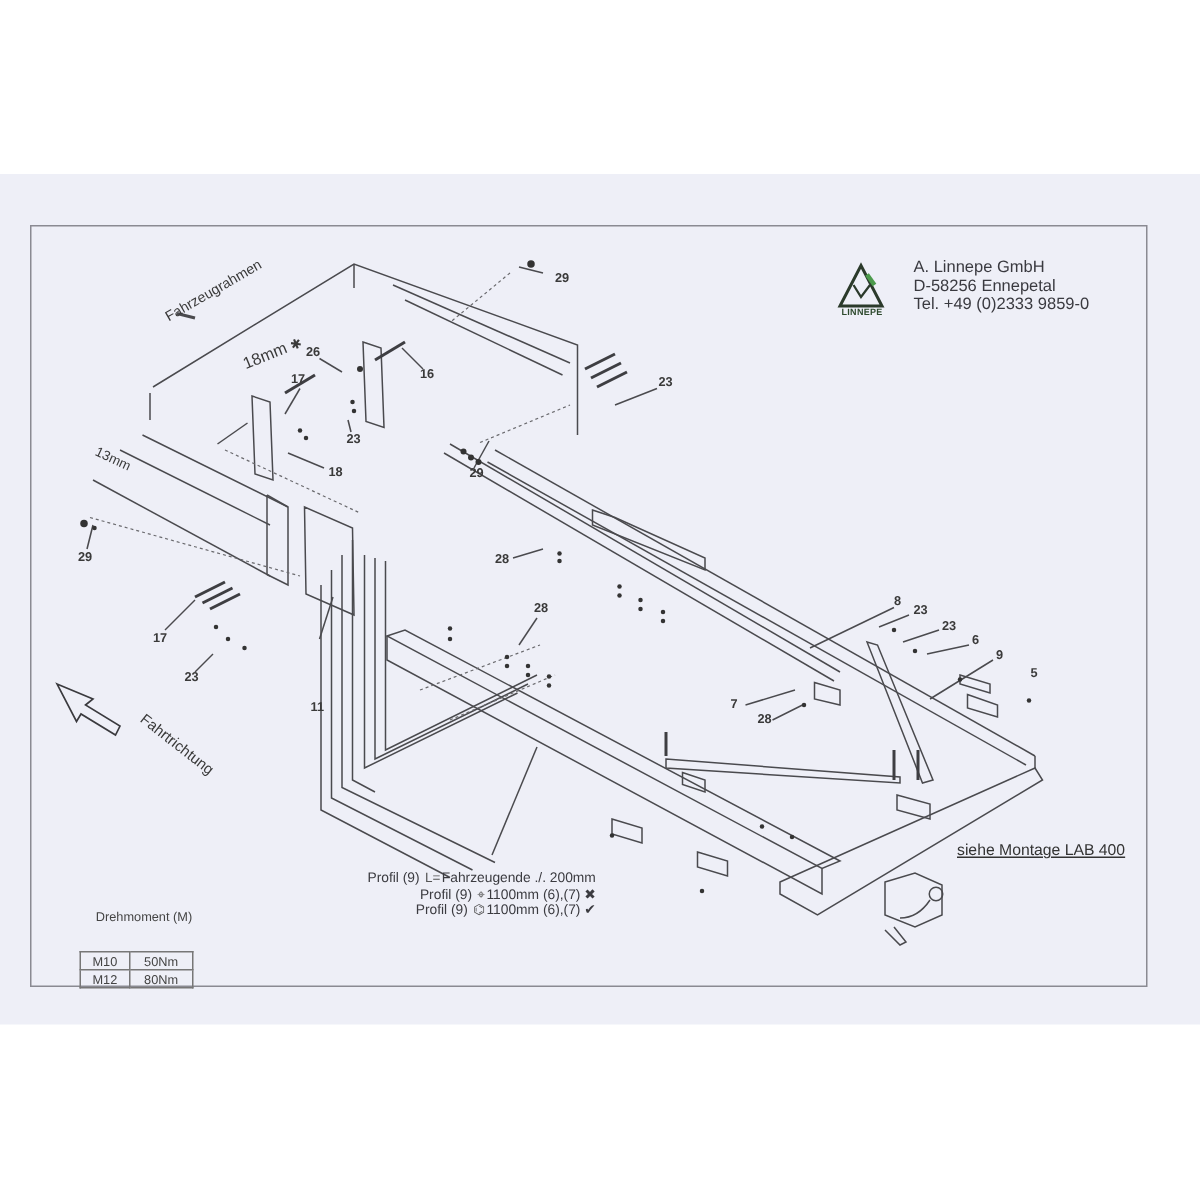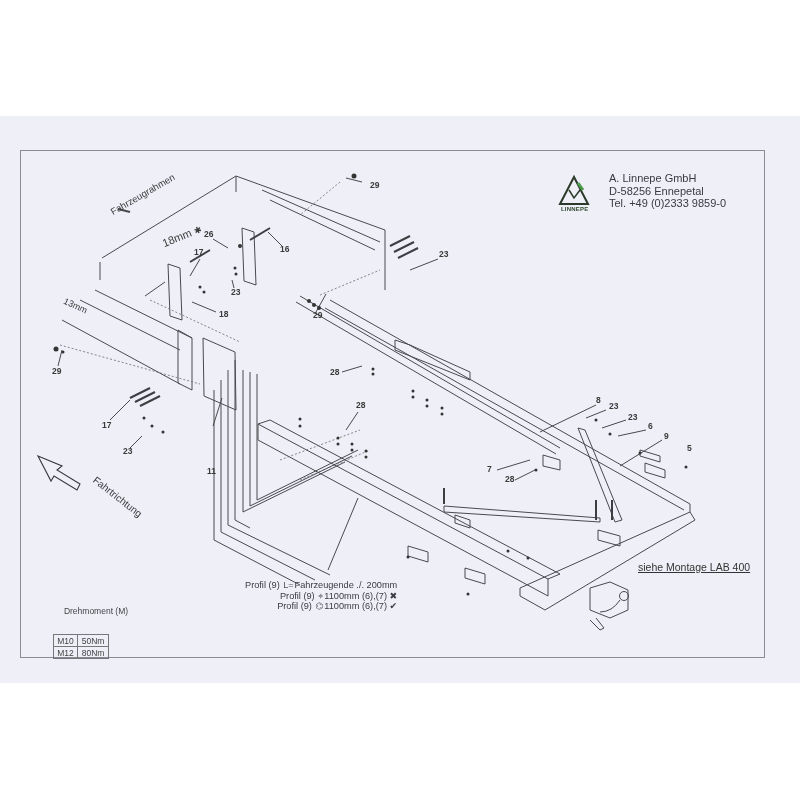--- a/index.html
+++ b/index.html
@@ -37,21 +37,21 @@
     position: absolute; left: 245px; top: 580px; font-size: 9.2px; line-height: 10.5px; color: #3b3b40;
   }
   .profile-lines div { white-space: nowrap; text-align: right; }
   .profile-lines .sym { font-size: 9px; color: #555; padding: 0 1px; }
   .torque {
     position: absolute; left: 53px; top: 606px; width: 76px;
     font-size: 8.5px; color: #444;
   }
   .torque .cap { text-align: center; padding-left: 10px; margin-bottom: 18px; }
   .torque table {
-    border-collapse: collapse; width: 56px; font-size: 8.5px; color: #444;
+    border-collapse: collapse; width: 76px; font-size: 8.5px; color: #444;
   }
   .torque td { border: 1px solid #777; text-align: center; padding: 0 2px; height: 11px; }
   .lbl { position: absolute; font-size: 8.5px; font-weight: bold; color: #3a3a3a; white-space: nowrap; }
   .rot { position: absolute; font-size: 9.5px; color: #3a3a3a; white-space: nowrap; transform-origin: left bottom; }
 </style>
 </head>
 <body>
 
 <div class="paper"></div>
 <div class="frame"></div>

